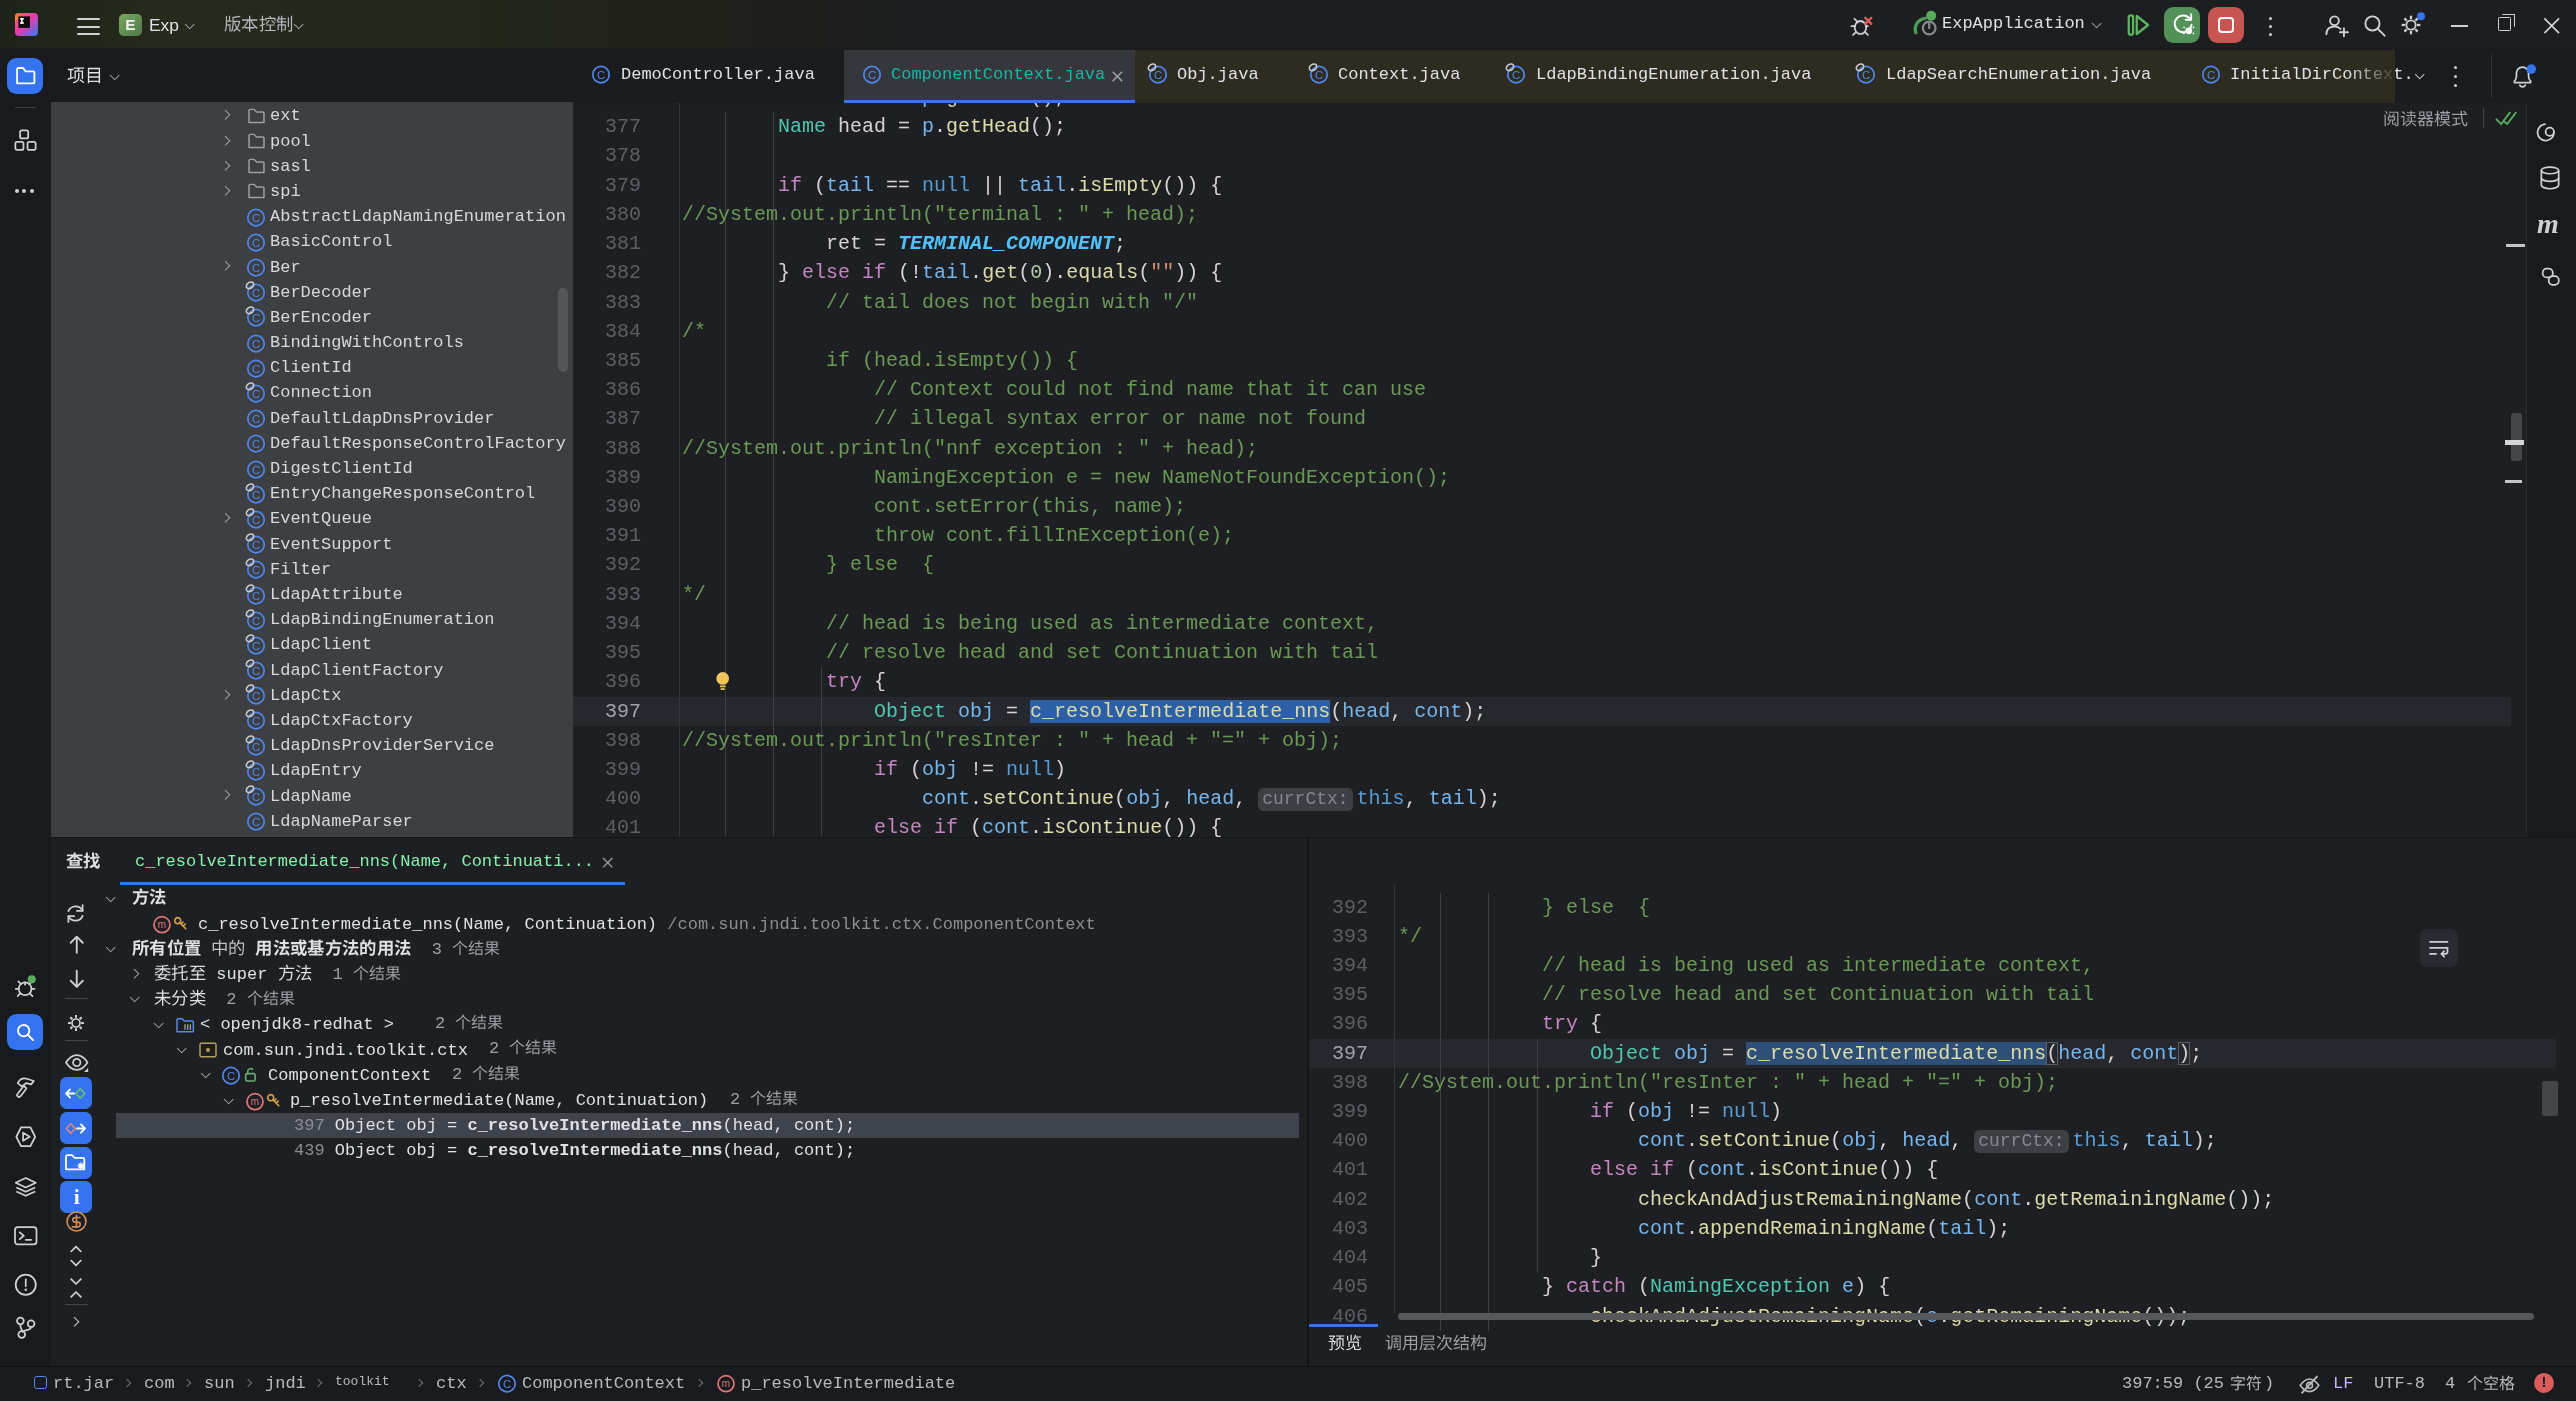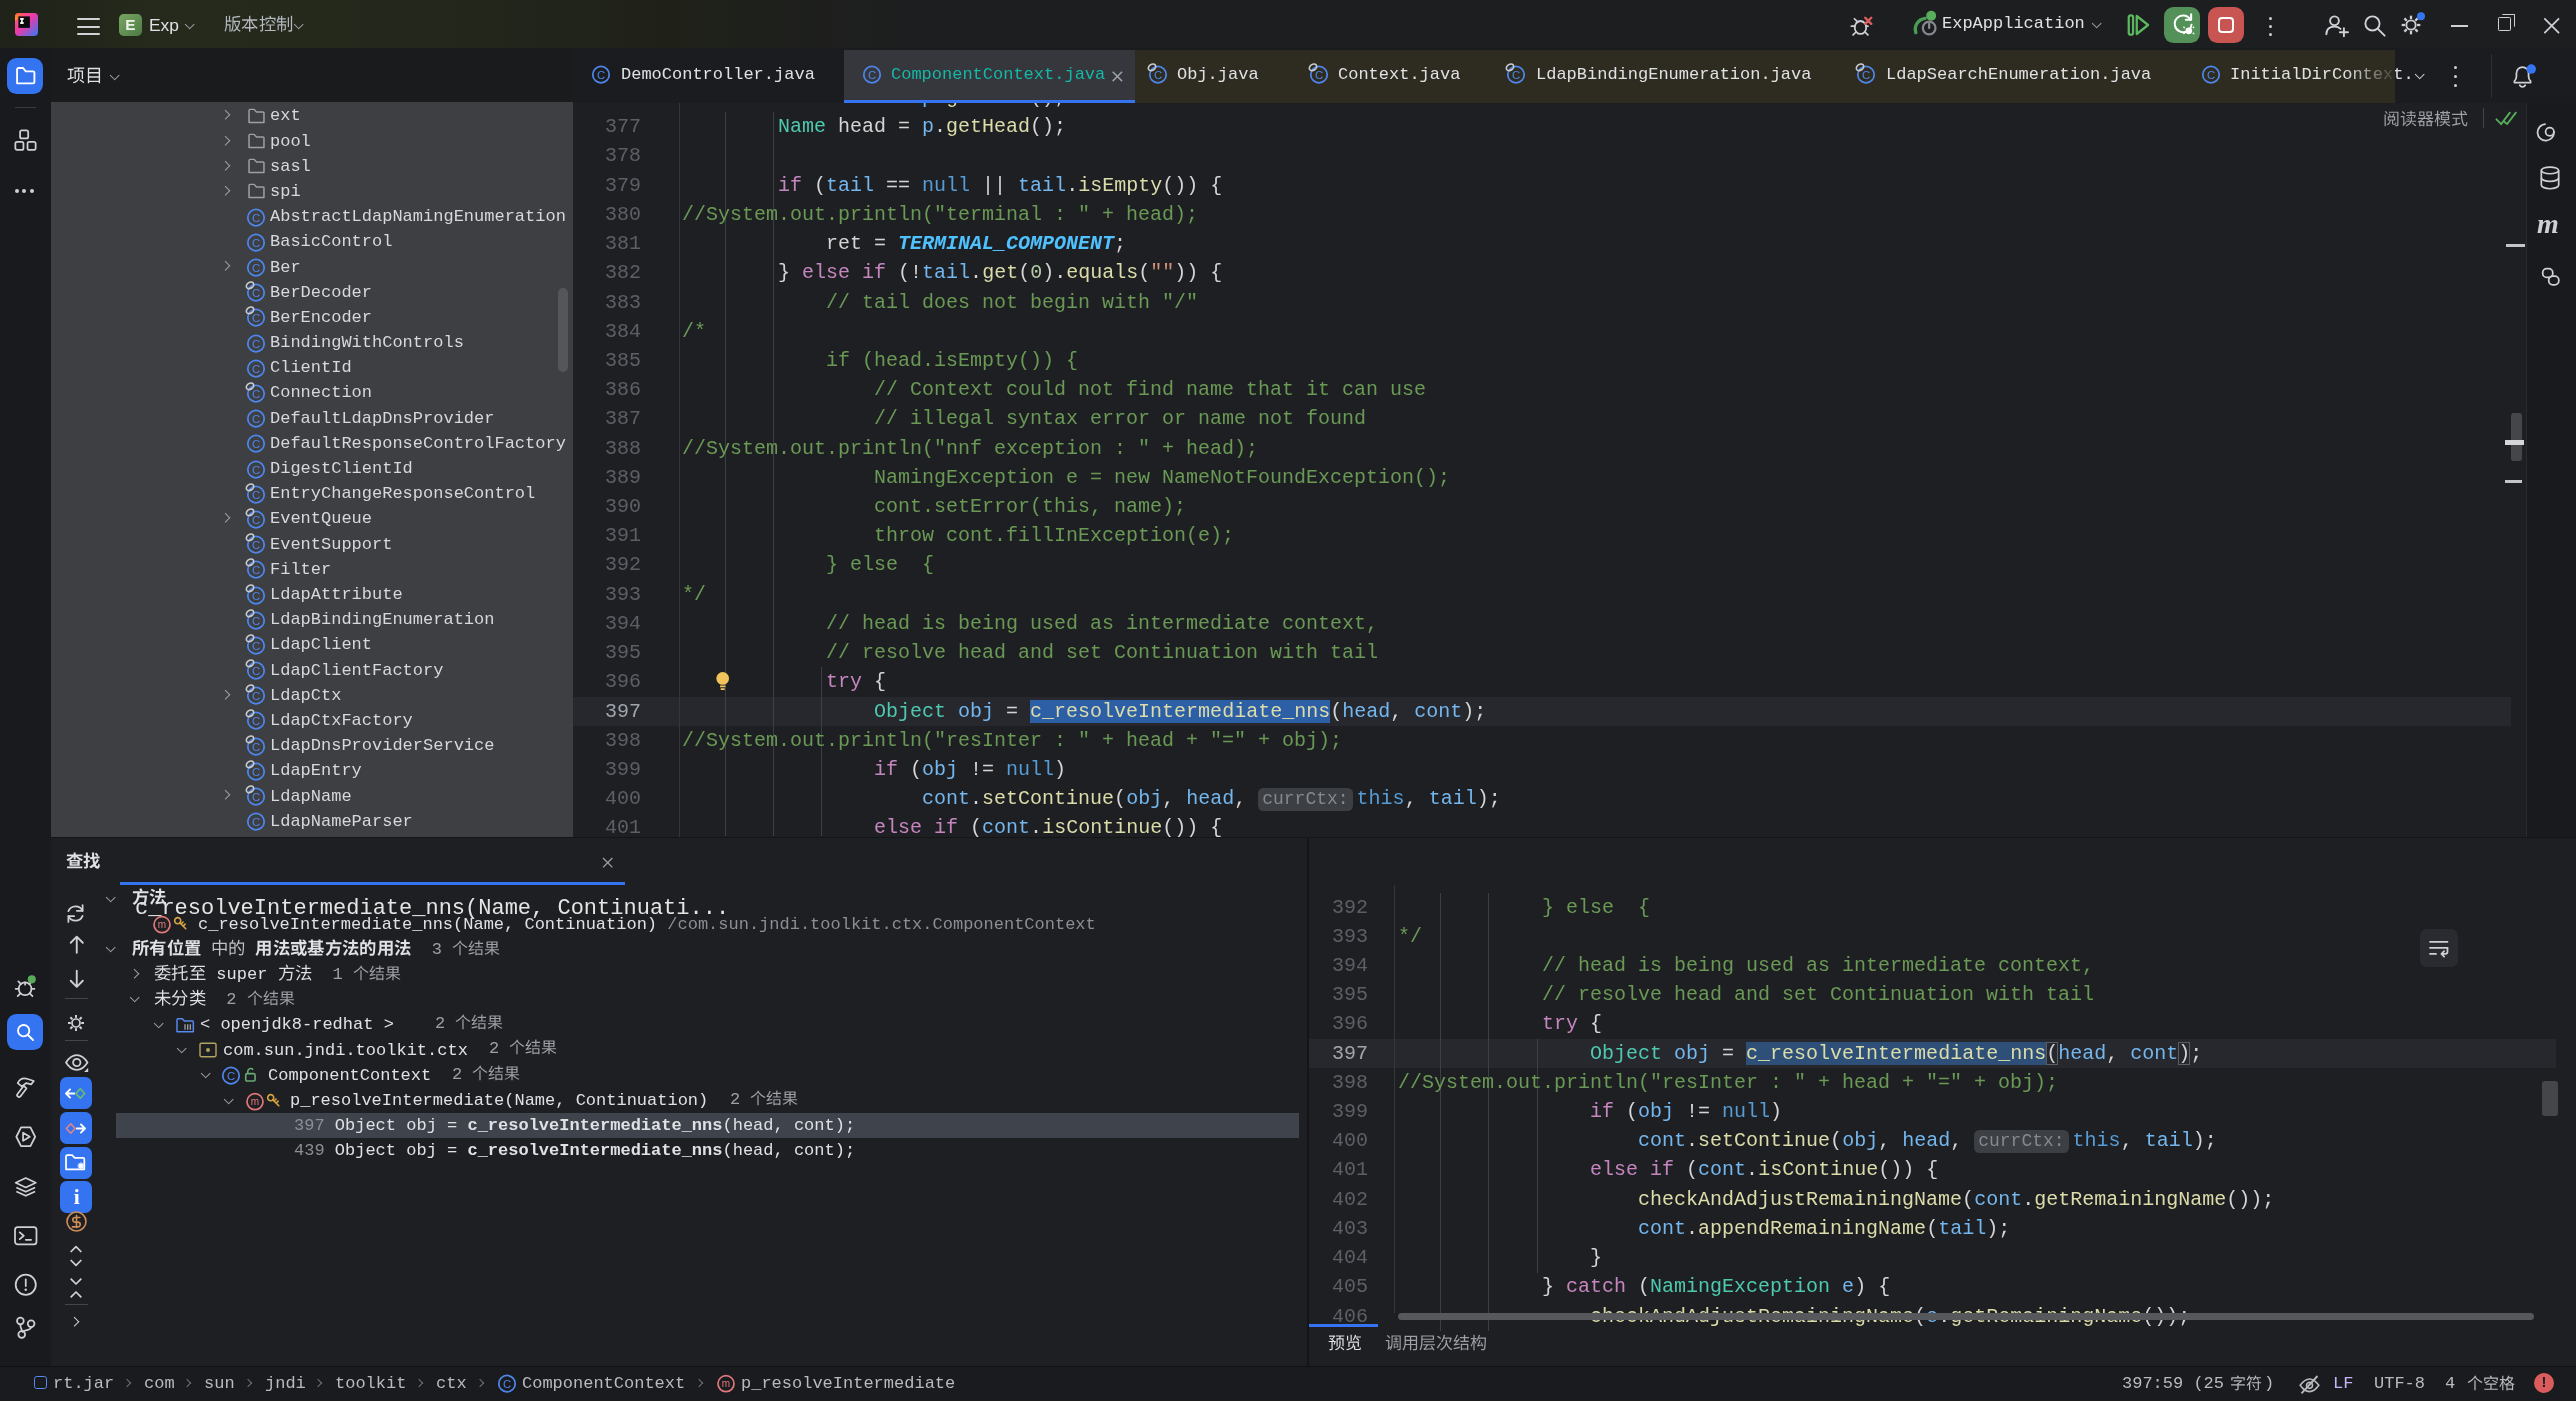--- a/index.html
+++ b/index.html
@@ -499,21 +499,21 @@
 <rect x="7" y="7" width="15" height="13" rx="6"></rect>
       <rect x="16" y="18" width="15" height="13" rx="6"></rect>
     </svg>
     <div class="abs" style="left:51px;top:837px;width:2525px;height:530px;background:#1e1f22"></div>
     <div class="abs" style="left:51px;top:837px;width:2525px;height:1.3px;background:#141517"></div>
     <div class="abs" style="left:66px;top:852px"><svg class="cg" style="width:17.4px;height:17.4px;vertical-align:-2.3px" viewBox="0 0 1000 1000">
         <use href="#b67e5" fill="#dfe1e5"></use>
       </svg><svg class="cg" style="width:17.4px;height:17.4px;vertical-align:-2.3px" viewBox="0 0 1000 1000">
         <use href="#b627e" fill="#dfe1e5"></use>
       </svg></div>
-    <div class="abs mono" style="left:135px;top:896px;font-size:22px;color:#e5e5e5">c_resolveIntermediate_nns(Name, Continuati...</div>
+    <div class="abs mono" style="left:135px;top:852px;font-size:17px;color:#86efac">c_resolveIntermediate_nns(Name, Continuati...</div>
     <svg class="abs" style="left:601px;top:856px" width="13.4" height="13.4" viewBox="0 0 20 20" stroke="#9da0a6" stroke-width="2">
       <path d="M3 3 L17 17 M17 3 L3 17"></path>
     </svg>
     <div class="abs" style="left:120px;top:882px;width:505px;height:2.7px;background:#3574f0"></div>
     <svg class="abs" style="left:64px;top:902px" width="23" height="23" viewBox="0 0 34 34" fill="none" stroke="#ced0d6" stroke-width="2.6" stroke-linecap="round">
 <path d="M27.5 13 A11.5 11.5 0 0 0 6.5 13.5 M6.5 21 A11.5 11.5 0 0 0 27.5 20.5"></path>
 <path d="M27.5 4.5 V13 H19" stroke-linejoin="round"></path>
       <path d="M6.5 29.5 V21 H15" stroke-linejoin="round"></path>
     </svg>
     <svg class="abs" style="left:66px;top:934px" width="21.5" height="21.5" viewBox="0 0 32 32" fill="none" stroke="#ced0d6" stroke-width="2.8" stroke-linecap="round" stroke-linejoin="round">
@@ -785,21 +785,21 @@
     <div class="abs" style="left:0;top:1366px;width:2576px;height:1px;background:#101113"></div>
     <div class="abs" style="left:34px;top:1376px;width:12.7px;height:12.7px;border:1.7px solid #568af2;border-radius:2.7px"></div>
     <div class="abs mono" style="left:53px;top:1374px;font-size:17px;color:#b8babf">rt.jar</div>
     <div class="chv chvr" style="left:124px;top:1380px;border-color:#6f7278;border-width:1.3px;width:6px;height:6px"></div>
     <div class="abs mono" style="left:144px;top:1374px;font-size:17px;color:#b8babf">com</div>
     <div class="chv chvr" style="left:184px;top:1380px;border-color:#6f7278;border-width:1.3px;width:6px;height:6px"></div>
     <div class="abs mono" style="left:204px;top:1374px;font-size:17px;color:#b8babf">sun</div>
     <div class="chv chvr" style="left:245px;top:1380px;border-color:#6f7278;border-width:1.3px;width:6px;height:6px"></div>
     <div class="abs mono" style="left:265px;top:1374px;font-size:17px;color:#b8babf">jndi</div>
     <div class="chv chvr" style="left:315px;top:1380px;border-color:#6f7278;border-width:1.3px;width:6px;height:6px"></div>
-    <div class="abs mono" style="left:335px;top:1374px;font-size:17px;color:#b8babf">toolkit</div>
+    <div class="abs mono" style="left:335px;top:1374px;font-size:13px;color:#b8babf">toolkit</div>
     <div class="chv chvr" style="left:416px;top:1380px;border-color:#6f7278;border-width:1.3px;width:6px;height:6px"></div>
     <div class="abs mono" style="left:436px;top:1374px;font-size:17px;color:#b8babf">ctx</div>
     <div class="chv chvr" style="left:477px;top:1380px;border-color:#6f7278;border-width:1.3px;width:6px;height:6px"></div>
     <svg class="abs" style="left:497px;top:1373px" width="20" height="20" viewBox="0 0 30 30">
 <circle cx="15" cy="16" r="12.3" fill="none" stroke="#4e86ec" stroke-width="2.6"></circle>
 <text x="15" y="22" font-size="17" font-family="Liberation Sans" fill="#4e86ec" text-anchor="middle">C</text>
     </svg>
     <div class="abs mono" style="left:522px;top:1374px;font-size:17px;color:#b8babf">ComponentContext</div>
     <div class="chv chvr" style="left:696px;top:1380px;border-color:#6f7278;border-width:1.3px;width:6px;height:6px"></div>
     <svg class="abs" style="left:716px;top:1373px" width="20" height="20" viewBox="0 0 30 30">

